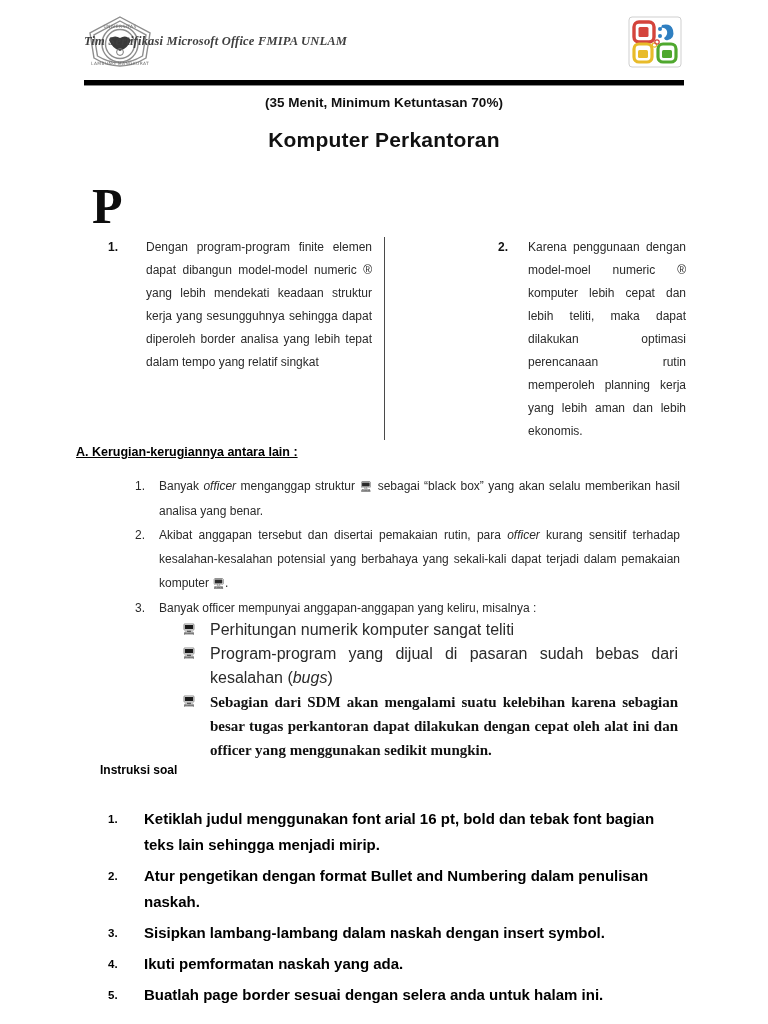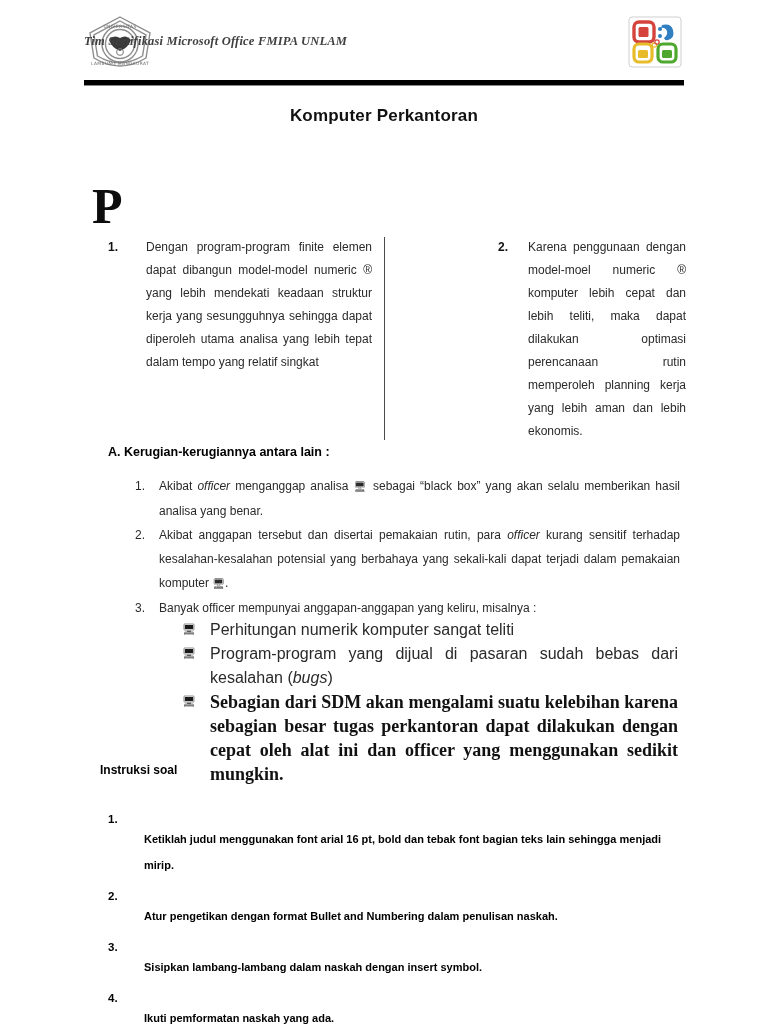--- a/index.html
+++ b/index.html
@@ -86,21 +86,21 @@
   }
   .doc-title-2 {
     font-family: "Liberation Sans", sans-serif;
     font-weight: bold;
     font-size: 13.5px;
     line-height: 22px;
   }
   .doc-title-3 {
     font-family: "Liberation Sans", sans-serif;
     font-weight: bold;
-    font-size: 17px;
+    font-size: 21px;
     margin-top: 14px;
     letter-spacing: 0.2px;
   }
 
   
   .intro {
     position: absolute;
     left: 92px;
     top: 184px;
     width: 584px;
@@ -161,26 +161,27 @@
     font-size: 12px;
     line-height: 23px;
     text-align: justify;
     text-align-last: left;
     color: #2a2a2a;
   }
 
   
   .section-a-heading {
     position: absolute;
-    left: 108px;
+    left: 76px;
     top: 445px;
     font-family: "Liberation Sans", sans-serif;
     font-weight: bold;
     font-size: 12.5px;
     color: #000000;
+    text-decoration: underline;
   }
 
   .ol-a {
     position: absolute;
     left: 135px;
     top: 474px;
     width: 545px;
   }
   .ol-a-item {
     display: flex;
@@ -234,21 +235,21 @@
     font-size: 16px;
     line-height: 24px;
     text-align: justify;
     text-align-last: left;
     color: #2a2a2a;
   }
   .sub-text i { font-style: italic; }
   .sub-item.bold .sub-text {
     font-weight: bold;
     font-family: "Liberation Serif", serif;
-    font-size: 18px;
+    font-size: 15px;
     color: #111111;
   }
 
   
   .instruksi-heading {
     position: absolute;
     left: 100px;
     top: 763px;
     font-family: "Liberation Sans", sans-serif;
     font-weight: bold;
@@ -272,24 +273,23 @@
     font-family: "Liberation Sans", sans-serif;
     font-weight: bold;
     font-size: 11.5px;
     line-height: 26px;
     color: #000000;
   }
   .instr-text {
     flex: 1 1 auto;
     font-family: "Liberation Sans", sans-serif;
     font-weight: bold;
-    font-size: 11px;
+    font-size: 15px;
     line-height: 26px;
     color: #000000;
-    margin-top: 20px;
   }
 </style>
 </head>
 <body>
 
 <div class="page">
 
   <div class="header">
 
     <div class="header-seal">
@@ -332,50 +332,51 @@
 
         <circle cx="26.5" cy="29" r="2.2" fill="none" stroke="#e8bb2a" stroke-width="1.2"></circle>
         <circle cx="29" cy="26" r="2.2" fill="none" stroke="#d4443c" stroke-width="1.2"></circle>
       </svg>
     </div>
   </div>
 
   <div class="header-rule"></div>
 
   <div class="doc-title-block">
+    <div class="doc-title-2">(35 Menit, Minimum Ketuntasan 70%)</div>
     <div class="doc-title-3">Komputer Perkantoran</div>
   </div>
 
   <div class="intro">
     <span class="dropcap">P</span>
   </div>
 
   <div class="col-divider"></div>
 
   <div class="cols">
     <div class="col col-left">
       <div class="num-item">
         <div class="num-marker">1.</div>
-        <div class="num-text">Dengan program-program finite elemen dapat dibangun model-model numeric ® yang lebih mendekati keadaan struktur kerja yang sesungguhnya sehingga dapat diperoleh utama analisa yang lebih tepat dalam tempo yang relatif singkat</div>
+        <div class="num-text">Dengan program-program finite elemen dapat dibangun model-model numeric ® yang lebih mendekati keadaan struktur kerja yang sesungguhnya sehingga dapat diperoleh border analisa yang lebih tepat dalam tempo yang relatif singkat</div>
       </div>
     </div>
     <div class="col col-right">
       <div class="num-item">
         <div class="num-marker">2.</div>
         <div class="num-text">Karena penggunaan dengan model-moel numeric ® komputer lebih cepat dan lebih teliti, maka dapat dilakukan optimasi perencanaan rutin memperoleh planning kerja yang lebih aman dan lebih ekonomis.</div>
       </div>
     </div>
   </div>
 
   <div class="section-a-heading">A. Kerugian-kerugiannya antara lain :</div>
 
   <div class="ol-a">
       <div class="ol-a-item">
         <div class="ol-a-marker">1.</div>
-        <div class="ol-a-text"><span>Akibat </span><i>officer</i><span> menganggap analisa </span><span class="sym">🖥</span><span> sebagai “black box” yang akan selalu memberikan hasil analisa yang benar.</span></div>
+        <div class="ol-a-text"><span>Banyak </span><i>officer</i><span> menganggap struktur </span><span class="sym">🖥</span><span> sebagai “black box” yang akan selalu memberikan hasil analisa yang benar.</span></div>
       </div>
       <div class="ol-a-item">
         <div class="ol-a-marker">2.</div>
         <div class="ol-a-text"><span>Akibat anggapan tersebut dan disertai pemakaian rutin, para </span><i>officer</i><span> kurang sensitif terhadap kesalahan-kesalahan potensial yang berbahaya yang sekali-kali dapat terjadi dalam pemakaian komputer </span><span class="sym">🖥</span><span>.</span></div>
       </div>
       <div class="ol-a-item">
         <div class="ol-a-marker">3.</div>
         <div class="ol-a-text"><span>Banyak officer mempunyai anggapan-anggapan yang keliru, misalnya :</span></div>
       </div>
     </div>

